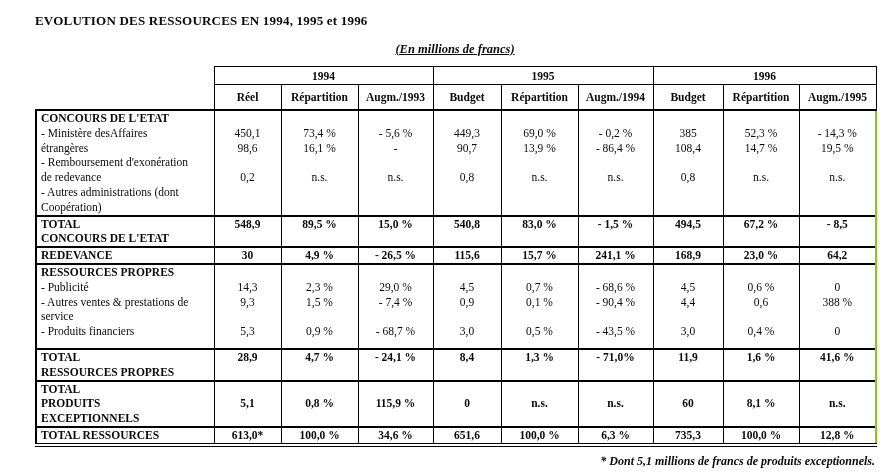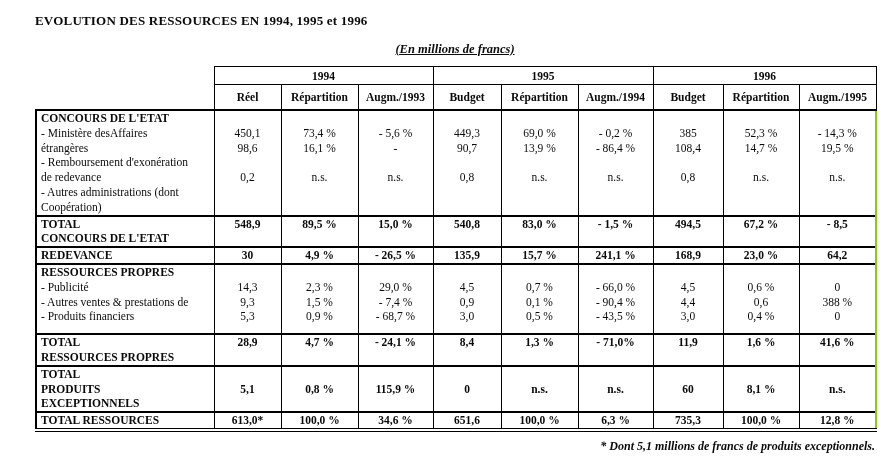--- a/index.html
+++ b/index.html
@@ -180,21 +180,21 @@
         <td class="val">- 1,5 %</td>
         <td class="val">494,5</td>
         <td class="val">67,2 %</td>
         <td class="val">- 8,5</td>
       </tr>
       <tr class="total rule">
         <td class="lbl">REDEVANCE</td>
         <td class="val">30</td>
         <td class="val">4,9 %</td>
         <td class="val">- 26,5 %</td>
-        <td class="val">135,9</td>
+        <td class="val">115,6</td>
         <td class="val">15,7 %</td>
         <td class="val">241,1 %</td>
         <td class="val">168,9</td>
         <td class="val">23,0 %</td>
         <td class="val">64,2</td>
       </tr>
       <tr class="section rule">
         <td class="lbl">RESSOURCES PROPRES</td>
         <td class="val"></td>
         <td class="val"></td>
@@ -206,36 +206,48 @@
         <td class="val"></td>
         <td class="val"></td>
       </tr>
       <tr class="item">
         <td class="lbl">- Publicité</td>
         <td class="val">14,3</td>
         <td class="val">2,3 %</td>
         <td class="val">29,0 %</td>
         <td class="val">4,5</td>
         <td class="val">0,7 %</td>
-        <td class="val">- 66,0 %</td>
+        <td class="val">- 68,6 %</td>
         <td class="val">4,5</td>
         <td class="val">0,6 %</td>
         <td class="val">0</td>
       </tr>
       <tr class="item">
         <td class="lbl">- Autres ventes &amp; prestations de</td>
         <td class="val">9,3</td>
         <td class="val">1,5 %</td>
         <td class="val">- 7,4 %</td>
         <td class="val">0,9</td>
         <td class="val">0,1 %</td>
         <td class="val">- 90,4 %</td>
         <td class="val">4,4</td>
         <td class="val">0,6</td>
         <td class="val">388 %</td>
+      </tr>
+      <tr class="item">
+        <td class="lbl">service</td>
+        <td class="val"></td>
+        <td class="val"></td>
+        <td class="val"></td>
+        <td class="val"></td>
+        <td class="val"></td>
+        <td class="val"></td>
+        <td class="val"></td>
+        <td class="val"></td>
+        <td class="val"></td>
       </tr>
       <tr class="item">
         <td class="lbl">- Produits financiers</td>
         <td class="val">5,3</td>
         <td class="val">0,9 %</td>
         <td class="val">- 68,7 %</td>
         <td class="val">3,0</td>
         <td class="val">0,5 %</td>
         <td class="val">- 43,5 %</td>
         <td class="val">3,0</td>

